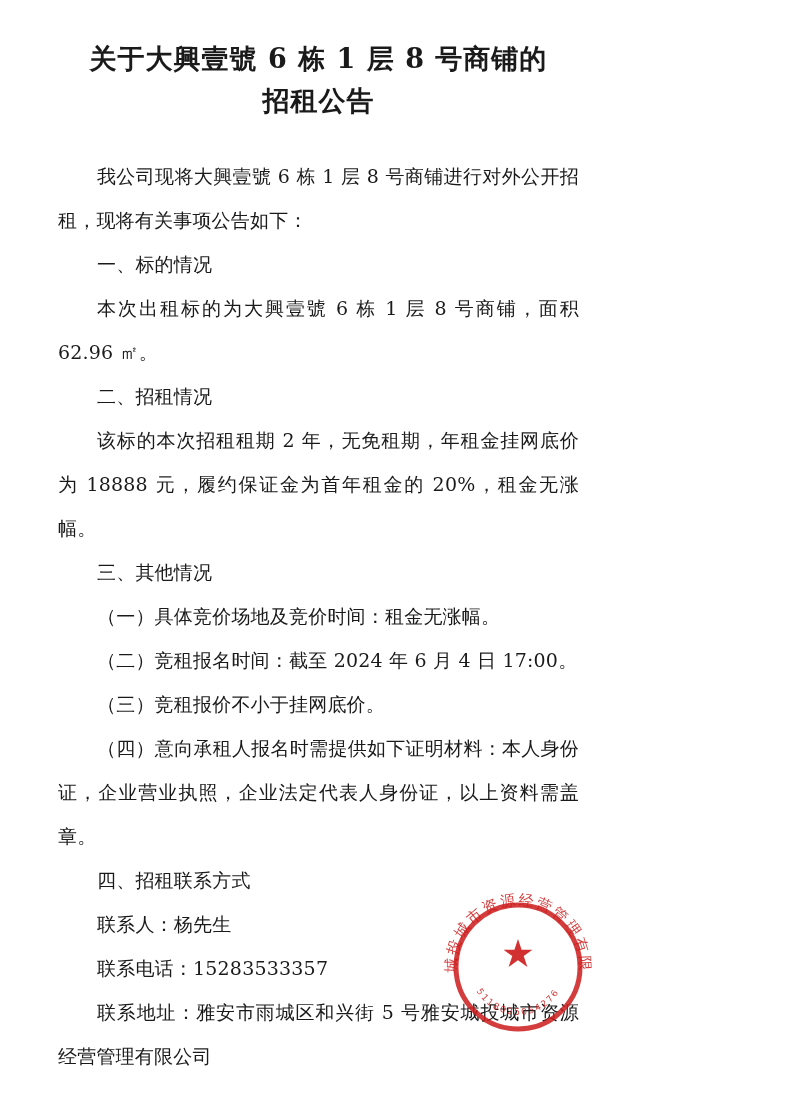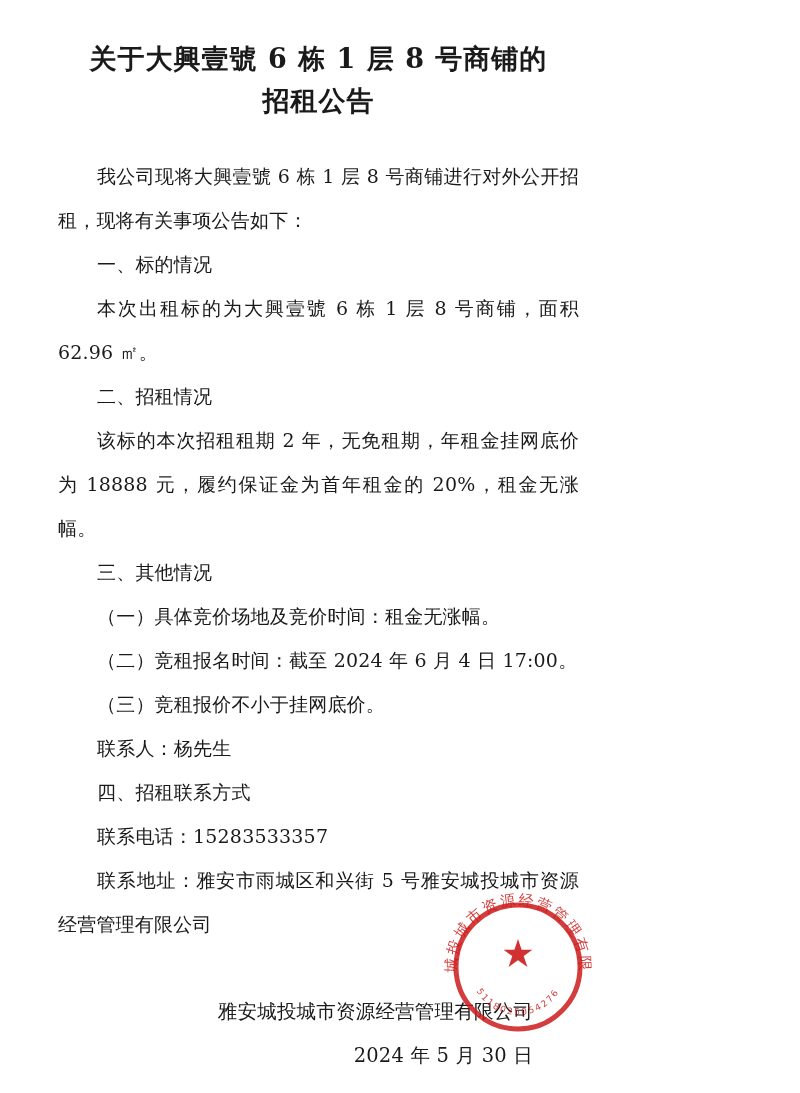--- a/index.html
+++ b/index.html
@@ -80,22 +80,23 @@
   <div class="body-block">
     <p class="para indent2">我公司现将大興壹號 6 栋 1 层 8 号商铺进行对外公开招租，现将有关事项公告如下：</p>
     <p class="para indent2">一、标的情况</p>
     <p class="para indent2">本次出租标的为大興壹號 6 栋 1 层 8 号商铺，面积 62.96 ㎡。</p>
     <p class="para indent2">二、招租情况</p>
     <p class="para indent2">该标的本次招租租期 2 年，无免租期，年租金挂网底价为 18888 元，履约保证金为首年租金的 20%，租金无涨幅。</p>
     <p class="para indent2">三、其他情况</p>
     <p class="para indent2">（一）具体竞价场地及竞价时间：租金无涨幅。</p>
     <p class="para indent2">（二）竞租报名时间：截至 2024 年 6 月 4 日 17:00。</p>
     <p class="para indent2">（三）竞租报价不小于挂网底价。</p>
+    <p class="para indent2">（四）意向承租人报名时需提供如下证明材料：本人身份证，企业营业执照，企业法定代表人身份证，以上资料需盖章。</p>
+    <p class="para indent2">四、招租联系方式</p>
     <p class="para indent2">联系人：杨先生</p>
-    <p class="para indent2">四、招租联系方式</p>
     <p class="para indent2">联系电话：15283533357</p>
     <p class="para indent2">联系地址：雅安市雨城区和兴街 5 号雅安城投城市资源经营管理有限公司</p>
   </div>
 
   <div class="sign-block">
     <div class="sign-line">雅安城投城市资源经营管理有限公司</div>
     <div class="sign-line">2024 年 5 月 30 日</div>
   </div>
 
   <div class="seal">

